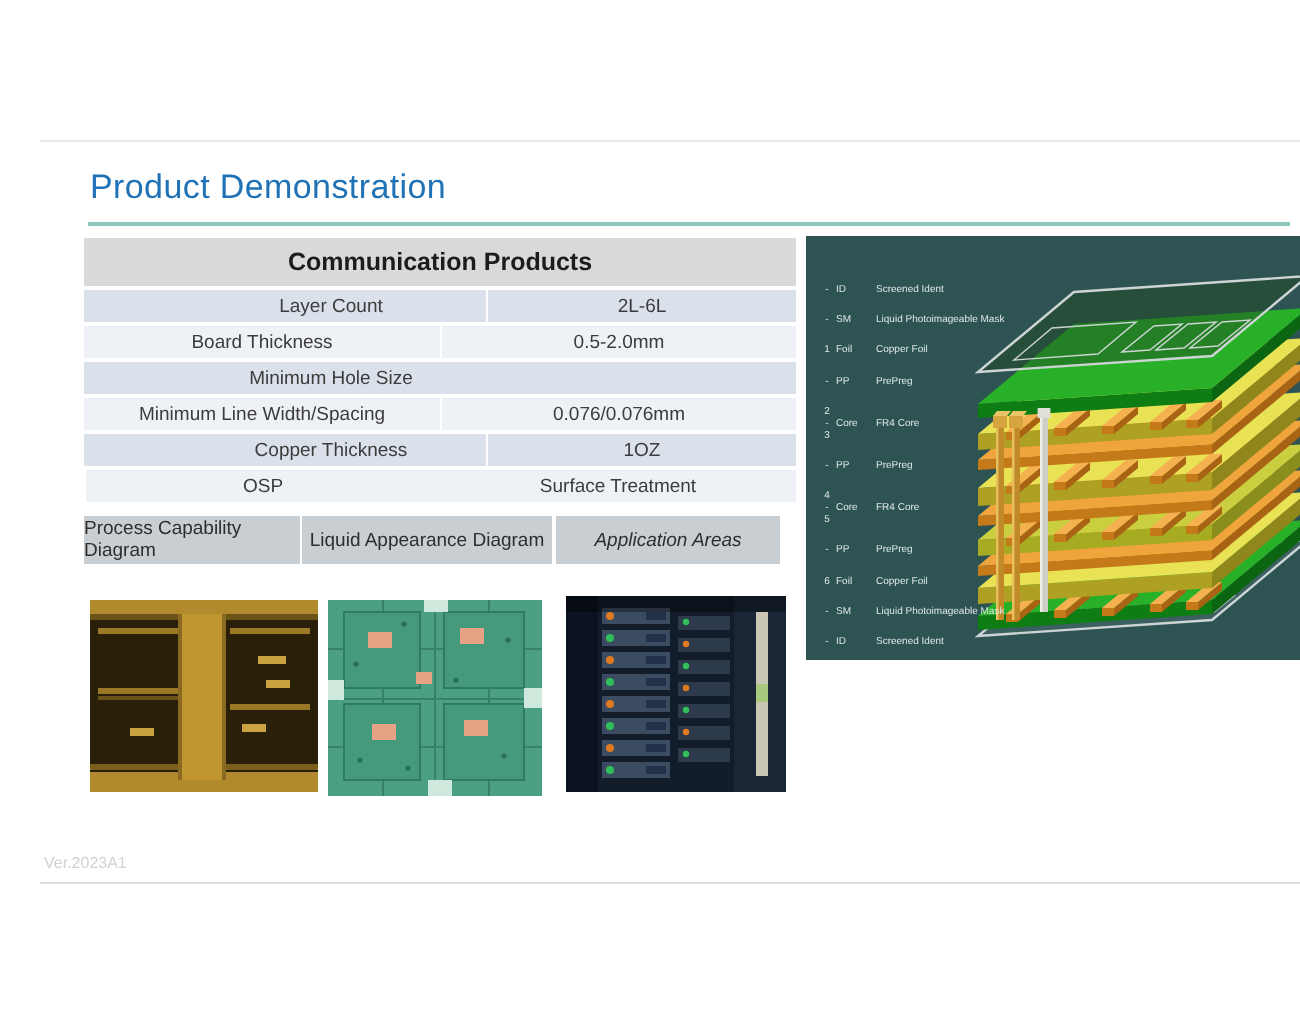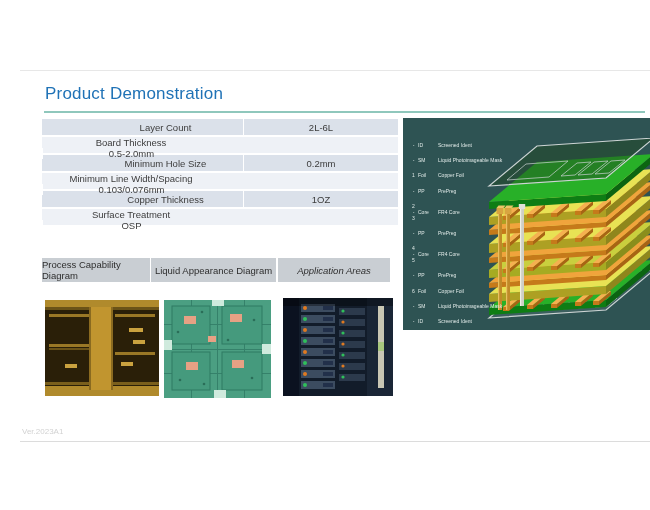--- a/index.html
+++ b/index.html
@@ -16,21 +16,21 @@
           display:flex; align-items:center; justify-content:center; border-bottom:2px solid #2d5f94; }
 
   .title-rule { position:absolute; left:24px; top:111px; width:601px; height:2px; background:#8fc7bc; }
 
   
   .spec-card { position:absolute; left:22px; top:119px; width:356px; }
   .spec-header { height:24px; background:#d9d9d9; display:flex; align-items:center; justify-content:center;
                  font-size:12.5px; font-weight:600; color:#1c1c1c; margin-bottom:2px; }
   .spec-row { display:flex; height:16px; margin-bottom:2px; }
   .spec-row.dark { background:#dbe1ea;padding-left:46px; }
-  .spec-row.light { background:#eef1f6;flex-direction:column; }
+  .spec-row.light { background:#eef1f6; }
   .spec-row .cell { width:50%; display:flex; align-items:center; justify-content:center;
                     font-size:9.5px; color:#3c3c3c; }
   .spec-row .cell-value { border-left:1px solid #ffffff; }
 
   
   .tab { position:absolute; top:258px; height:24px; background:#c9ced3; display:flex;
          align-items:center; justify-content:center; font-size:9.5px; color:#2e2e2e; cursor:pointer; }
   .tab1 { left:22px;  width:108px; }
   .tab2 { left:131px; width:125px; }
   .tab3 { left:258px; width:112px;font-style:italic; }
@@ -58,43 +58,43 @@
 <body>
 
 <div class="slide">
 
   <div class="top-rule"></div>
 
   <div class="page-title">Product Demonstration</div>
   <div class="title-rule"></div>
 
   <div class="spec-card">
+    <div class="spec-header">Communication Products</div>
     <div class="spec-row dark">
       <div class="cell">Layer Count</div>
       <div class="cell cell-value">2L-6L</div>
     </div>
     <div class="spec-row light">
       <div class="cell">Board Thickness</div>
       <div class="cell cell-value">0.5-2.0mm</div>
     </div>
     <div class="spec-row dark">
       <div class="cell">Minimum Hole Size</div>
-      <div class="cell cell-value">0.2mm</div>
     </div>
     <div class="spec-row light">
       <div class="cell">Minimum Line Width/Spacing</div>
-      <div class="cell cell-value">0.103/0.076mm</div>
+      <div class="cell cell-value">0.076/0.076mm</div>
     </div>
     <div class="spec-row dark">
       <div class="cell">Copper Thickness</div>
       <div class="cell cell-value">1OZ</div>
     </div>
     <div class="spec-row light">
+      <div class="cell cell-value">OSP</div>
       <div class="cell">Surface Treatment</div>
-      <div class="cell cell-value">OSP</div>
     </div>
   </div>
 
   <div class="tab tab1">Process Capability Diagram</div>
   <div class="tab tab2">Liquid Appearance Diagram</div>
   <div class="tab tab3">Application Areas</div>
 
   <svg class="photo photo1" width="114" height="96" viewBox="0 0 114 96">
     <rect x="0" y="0" width="114" height="96" fill="#2a1f08"></rect>
     <rect x="0" y="0" width="114" height="7" fill="#b08a2c"></rect>

